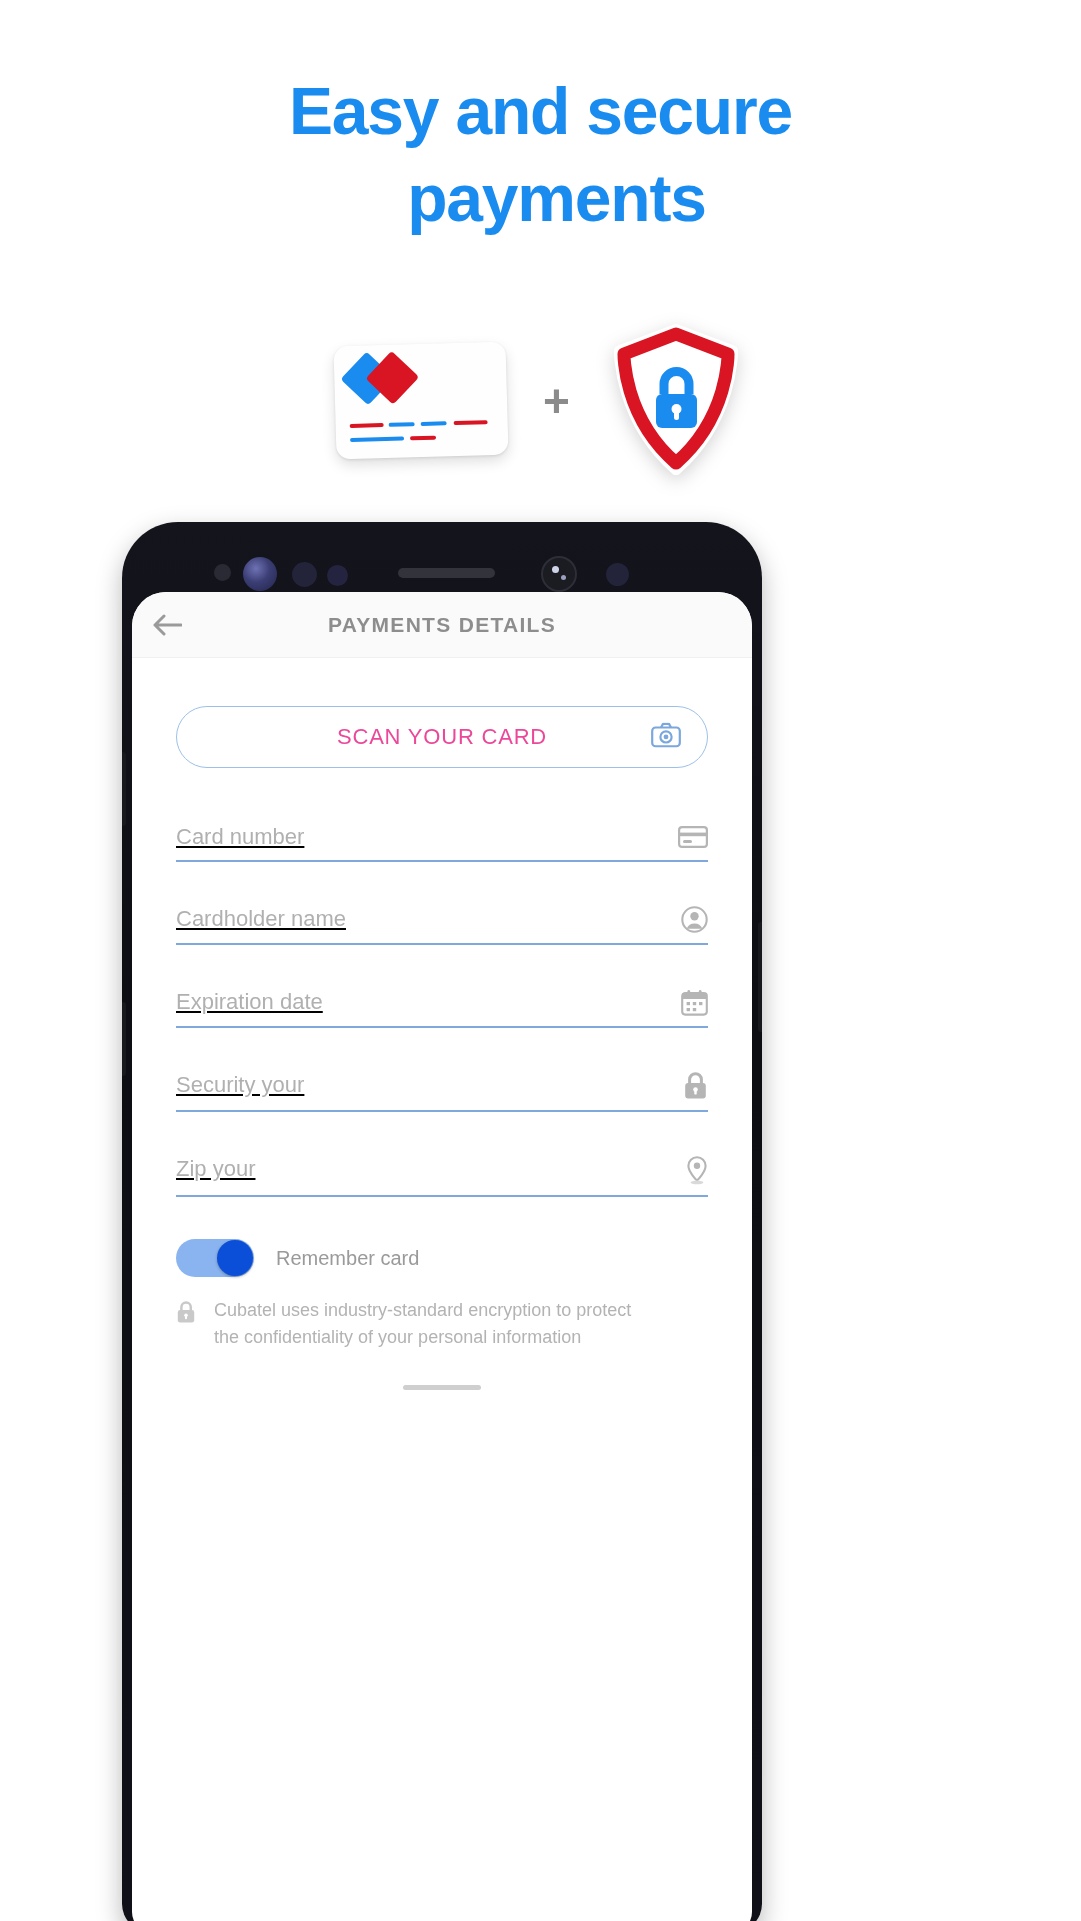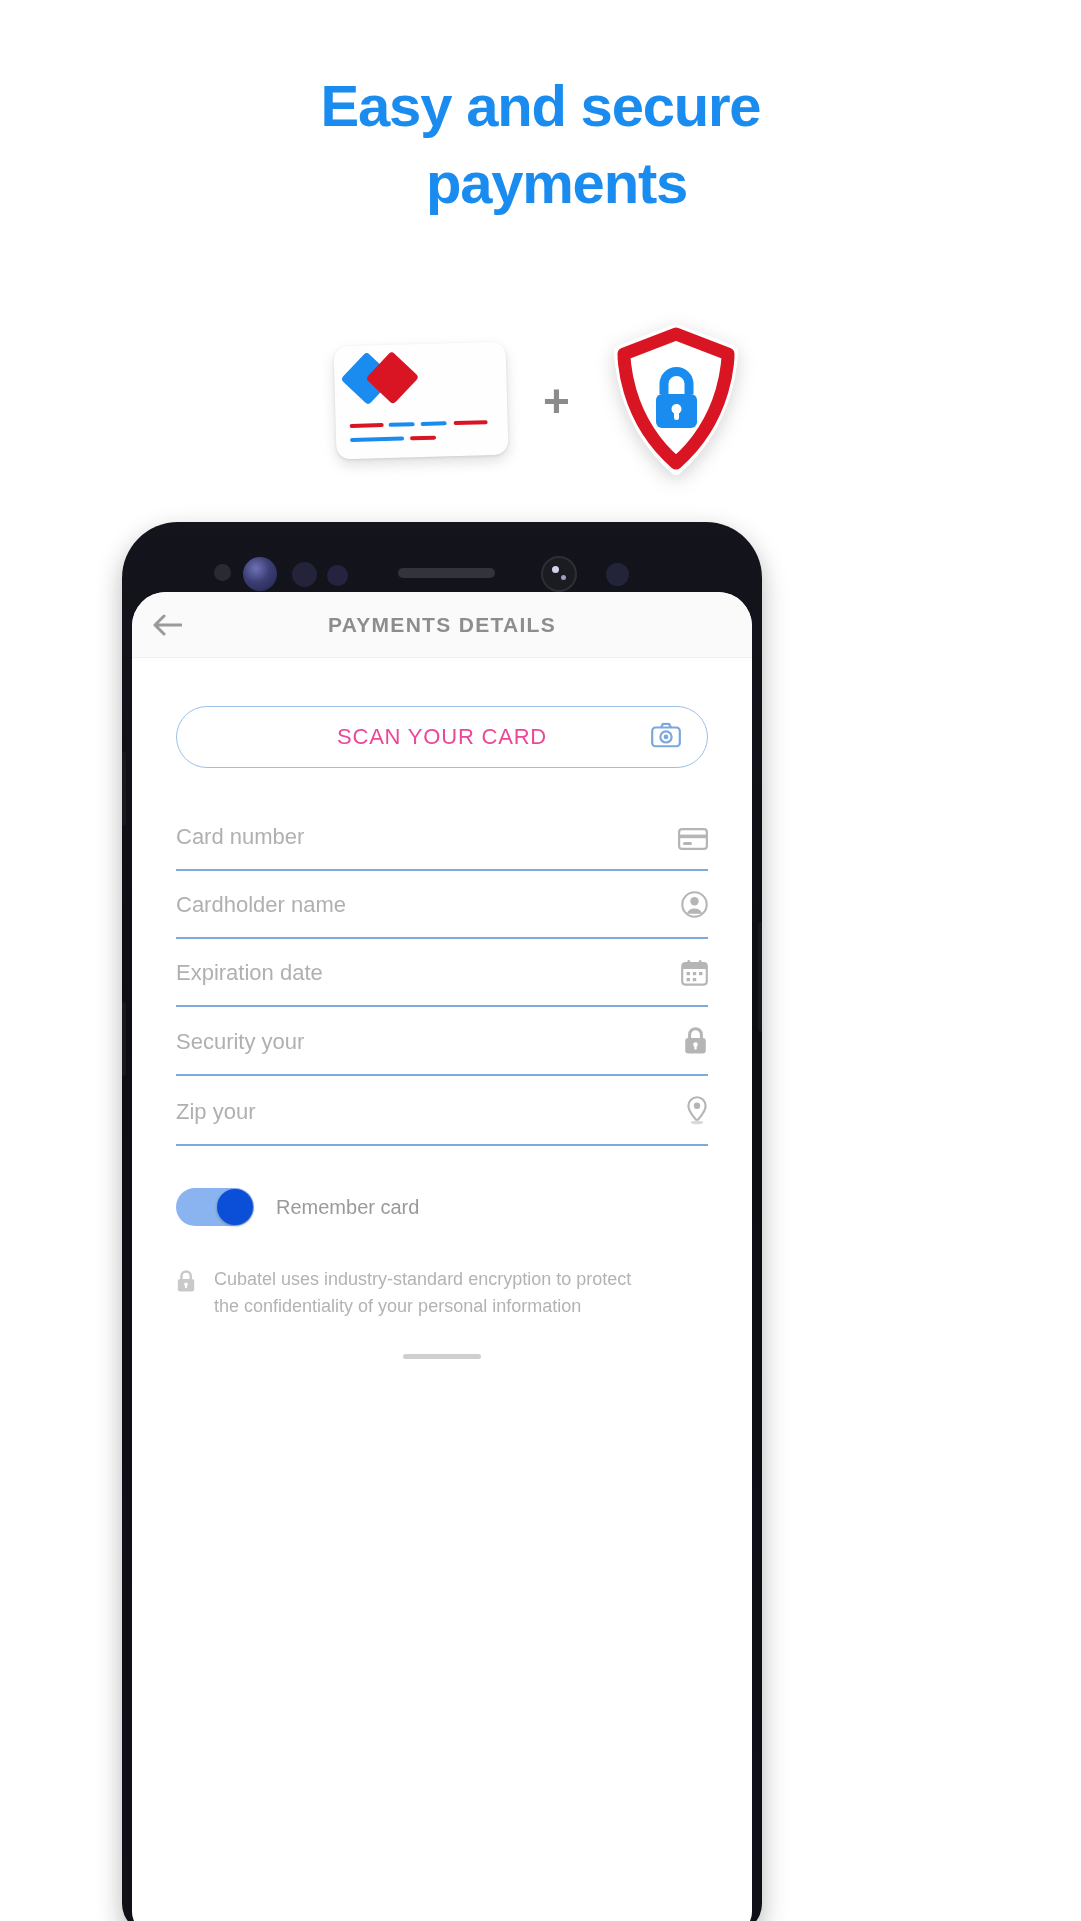--- a/index.html
+++ b/index.html
@@ -9,21 +9,21 @@
     font-family: "Liberation Sans", sans-serif;
     overflow: hidden;
   }
   .page { position: relative; width: 1081px; height: 1921px; background:#fff; }
 
   
   .headline {
     position: absolute; left: 0; top: 68px; width: 1081px;
     text-align: center;
     color: #1a8cf0;
-    font-size: 58px;
+    font-size: 66px;
     font-weight: 700;
     line-height: 1.32;
     letter-spacing: -1.2px;
   }
   .headline .l2 { display:block;padding-left:32px; }
 
   
   .illus {
     position: absolute; left: 0; top: 318px; width: 1081px; height: 165px;
     display: flex; align-items: center; justify-content: center; gap: 30px;
@@ -107,42 +107,42 @@
   .scanbtn {
     height: 62px; border:1.5px solid #9cc0e8; border-radius:34px;
     display:flex; align-items:center; justify-content:center; gap:0;
     position:relative; background:#fff;
   }
   .scanbtn .lbl {
     color:#ec4899; font-size:22px; letter-spacing:.8px; font-weight:400;
   }
   .scanbtn .camicon { position:absolute; right:26px; top:50%; transform:translateY(-50%); }
 
-  .field { margin-top: 20px; position: relative; }
+  .field { margin-top: 44px; position: relative; }
   .field .row {
-    display:flex; align-items:flex-end; justify-content:space-between;
-    padding-bottom: 19px; border-bottom: 2px solid #7fa8dc;
+    display:flex; justify-content:space-between;
+    padding-bottom: 10px; border-bottom: 2px solid #7fa8dc; text-decoration: underline;
   }
   .field .ph { color:#b0b0b0; font-size:22px; font-weight:400; }
   .field .fi { display:flex; align-items:center; }
   .first-field { margin-top: 56px; }
 
   .toggle-row { display:flex; align-items:center; gap:22px; margin-top: 42px; }
   .track {
     width:78px; height:38px; border-radius:19px; background:#8ab4ef;
     position:relative; flex:0 0 auto;
   }
   .knob {
     position:absolute; right:1px; top:1px; width:36px; height:36px;
     border-radius:50%; background:#0b4ed8;
     box-shadow:0 1px 3px rgba(0,0,0,.3);
   }
   .toggle-label { color:#9a9a9a; font-size:20px; }
 
-  .disclaimer { display:flex; gap:18px; margin-top:40px; }
+  .disclaimer { display:flex; gap:18px; margin-top:20px; }
   .disclaimer .lk { flex:0 0 auto; padding-top:4px; }
   .disclaimer .txt {
     color:#b3b3b3; font-size:18px; line-height:1.5; max-width: 420px;
   }
 
   .home-ind {
     margin: 34px auto 0 auto; width:78px; height:5px;
     border-radius:3px; background:#cfcfcf;
   }
 </style>

